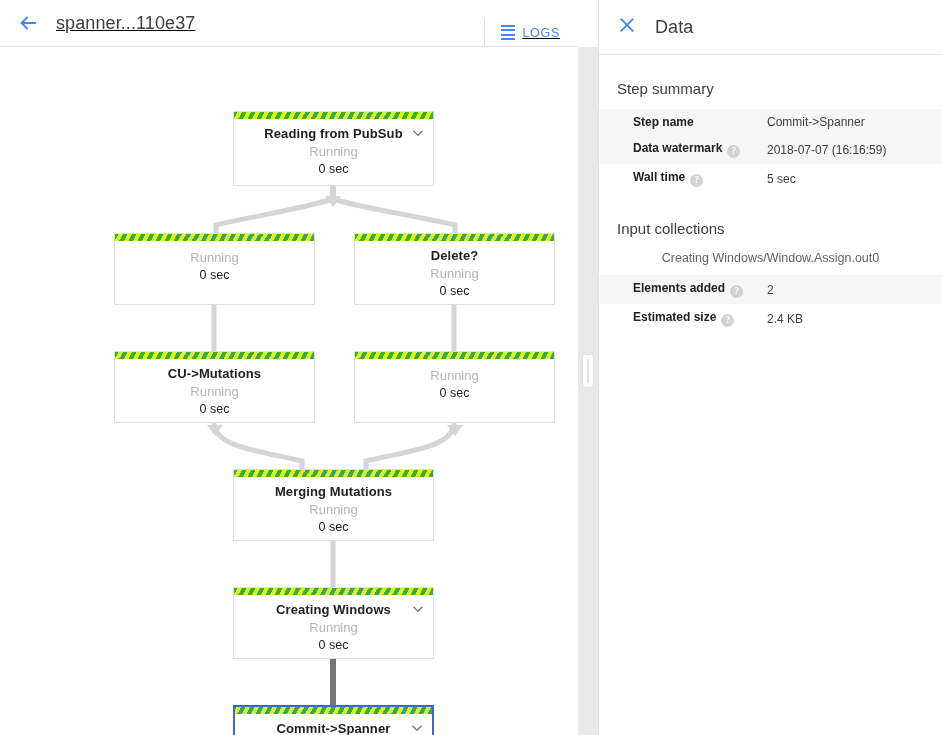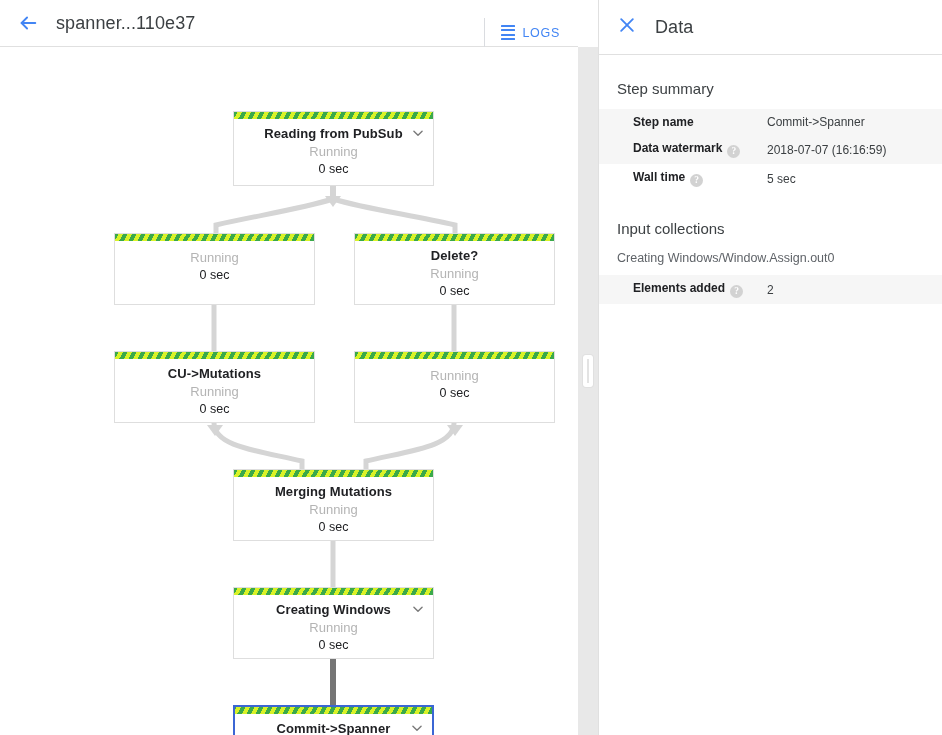--- a/index.html
+++ b/index.html
@@ -2,21 +2,21 @@
 <html><head>
 <meta charset="utf-8">
 <style>
   * { box-sizing: border-box; margin: 0; padding: 0; }
   html, body {
     width: 942px; height: 735px;
     font-family: "Liberation Sans", sans-serif;
     background: #ffffff;
     overflow: hidden;
   }
-  #app { position: relative; width: 942px; height: 545px; display: flex; }
+  #app { position: relative; width: 942px; height: 545px; display: flex; text-decoration: underline; }
 
   
   .left-col {
     position: relative;
     width: 578px; height: 735px;
     display: flex; flex-direction: column;
     background: #fff;
   }
   .topbar {
     height: 47px; flex: 0 0 47px;
@@ -127,20 +127,21 @@
   .panel-title { font-size: 18px; color: #3c4043; letter-spacing: .1px; }
 
   .panel-body { flex: 1 1 auto; overflow: hidden; padding: 24px 0 0 0; }
   .sect-title {
     font-size: 15px; color: #3c4043; padding: 0 0 10px 18px;
     line-height: 20px;
   }
   .sub-line {
     font-size: 12.5px; color: #5f6368; padding: 0 18px 8px 18px;
     line-height: 18px;
+    text-align: center;
   }
   .kv-table { width: 100%; border-collapse: collapse; }
   .kv-table tr.odd { background: #f6f6f6; }
   .kv-table td {
     font-size: 12px; color: #202124;
     padding: 6px 4px 6px 0; vertical-align: middle;
   }
   .kv-table td.k {
     font-weight: bold; width: 168px; padding-left: 34px;
     white-space: nowrap;
@@ -340,17 +341,21 @@
       <div class="gap"></div>
 
       <div class="sect-title">Input collections</div>
       <div class="sub-line">Creating Windows/Window.Assign.out0</div>
       <table class="kv-table">
         <tbody id="input-rows">
             <tr class="odd">
               <td class="k"><span>Elements added</span><span class="help">?</span></td>
               <td class="v">2</td>
             </tr>
+            <tr class="even">
+              <td class="k"><span>Estimated size</span><span class="help">?</span></td>
+              <td class="v">2.4 KB</td>
+            </tr>
           </tbody>
       </table>
     </div>
   </div>
 </div>
 
 </body></html>

